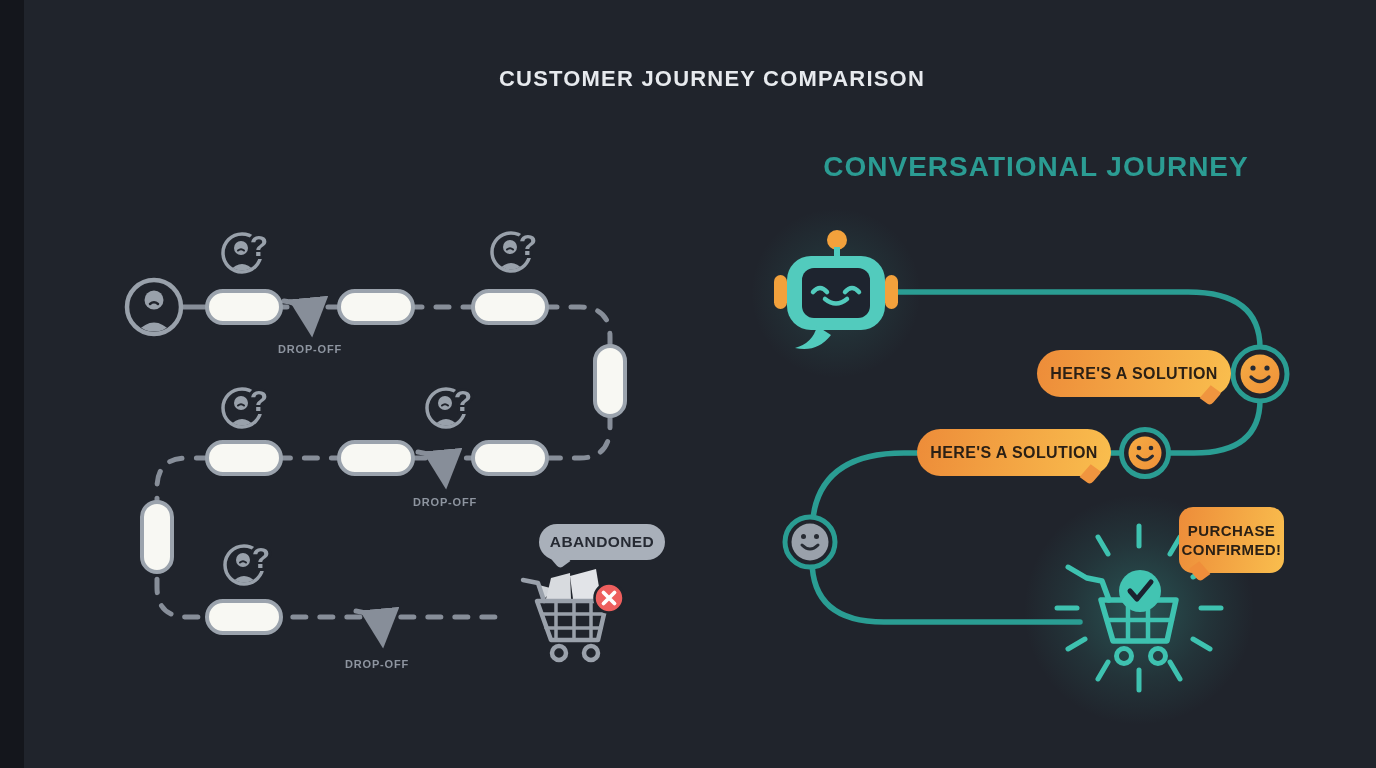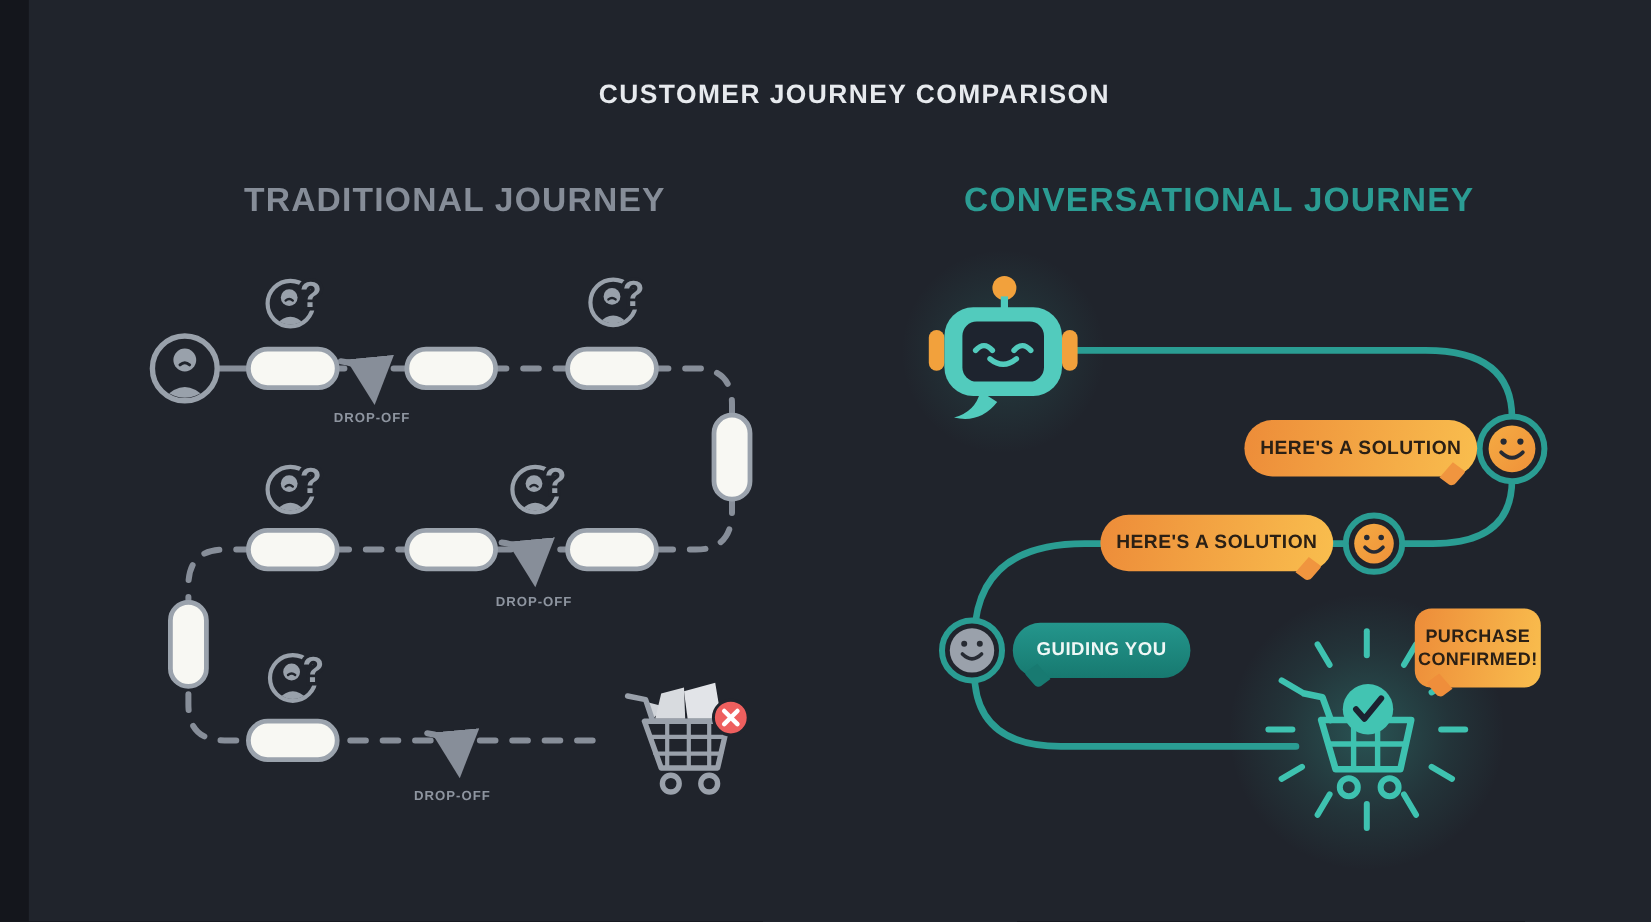--- a/index.html
+++ b/index.html
@@ -12,21 +12,21 @@
   .abs{position:absolute;}
   .title{
     left:0;right:0;top:66px;text-align:center;
     color:#e7eaee;font-size:22px;font-weight:bold;letter-spacing:1.2px;
   }
   .heading{
     top:151px;width:480px;text-align:center;
     font-size:28px;font-weight:bold;letter-spacing:1px;
   }
   .heading.trad{left:115px;color:#868d98;}
-  .heading.conv{left:752px;color:#2b9c93;}
+  .heading.conv{left:772px;color:#2b9c93;}
   .dropoff{
     width:140px;text-align:center;color:#8e95a0;
     font-size:11px;font-weight:600;letter-spacing:.8px;
   }
   .d1{left:216px;top:343px;}
   .d2{left:351px;top:496px;}
   .d3{left:283px;top:658px;}
   .bubble{
     display:flex;align-items:center;justify-content:center;
     font-weight:bold;letter-spacing:.4px;border-radius:24px;
@@ -204,26 +204,25 @@
         <circle cx="1134" cy="656" r="7.5" fill="none" stroke="#3ec2b0" stroke-width="5"></circle>
       </g>
       <g>
         <circle cx="1116" cy="591" r="21" fill="#42c4b2"></circle>
         <path d="M 1106 591 L 1113 599 L 1127 582" fill="none" stroke="#1b2230" stroke-width="5" stroke-linecap="round" stroke-linejoin="round"></path>
       </g>
     </g>
   </svg>
 
   <div class="abs title">CUSTOMER JOURNEY COMPARISON</div>
-  <div class="abs heading trad">TRADITIONAL JOURNEY</div>
   <div class="abs heading conv">CONVERSATIONAL JOURNEY</div>
 
   <div class="abs dropoff d1">DROP-OFF</div>
   <div class="abs dropoff d2">DROP-OFF</div>
   <div class="abs dropoff d3">DROP-OFF</div>
 
+  <div class="abs bubble gray-bubble abandoned tail-bl">ABANDONED</div>
 
   <div class="abs bubble orange-bubble sol1 tail-br">HERE'S A SOLUTION</div>
   <div class="abs bubble orange-bubble sol2 tail-br">HERE'S A SOLUTION</div>
-  <div class="abs bubble teal-bubble guiding tail-bl">GUIDING YOU</div>
   <div class="abs bubble orange-bubble purchase tail-bl">PURCHASE CONFIRMED!</div>
 
 </div>
 
 </body></html>

